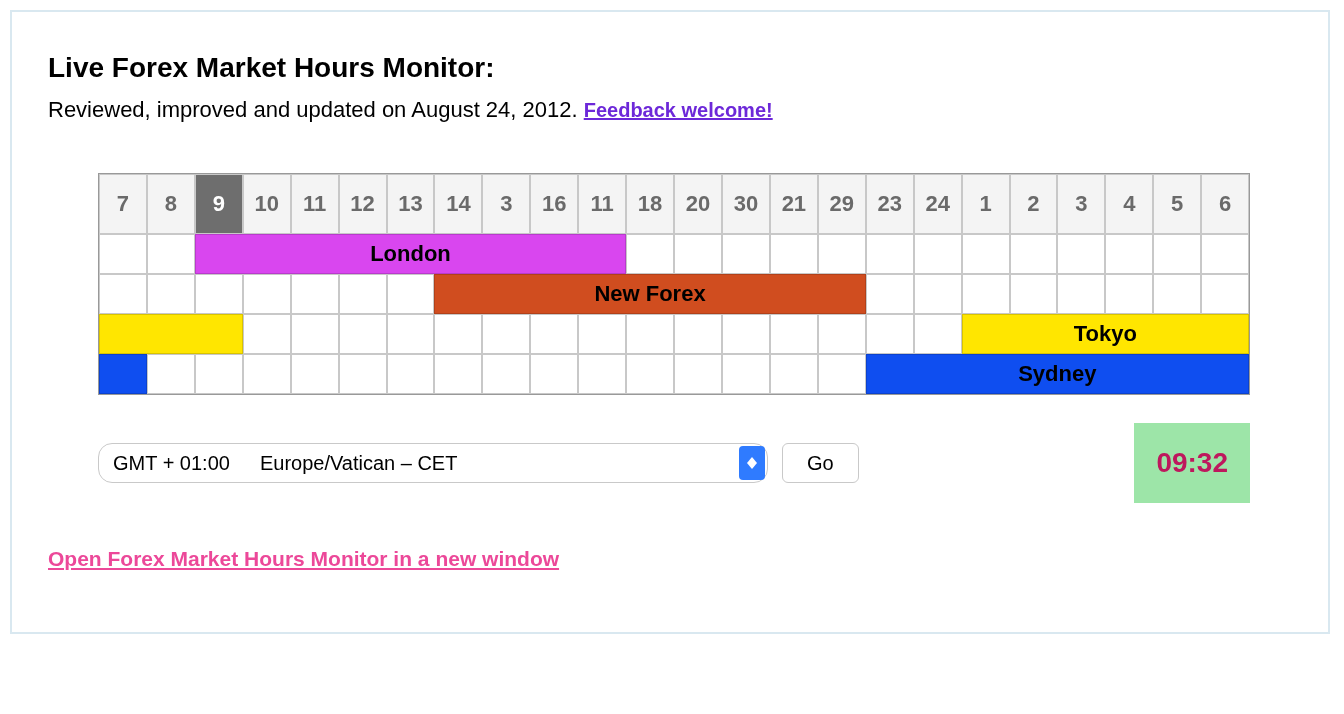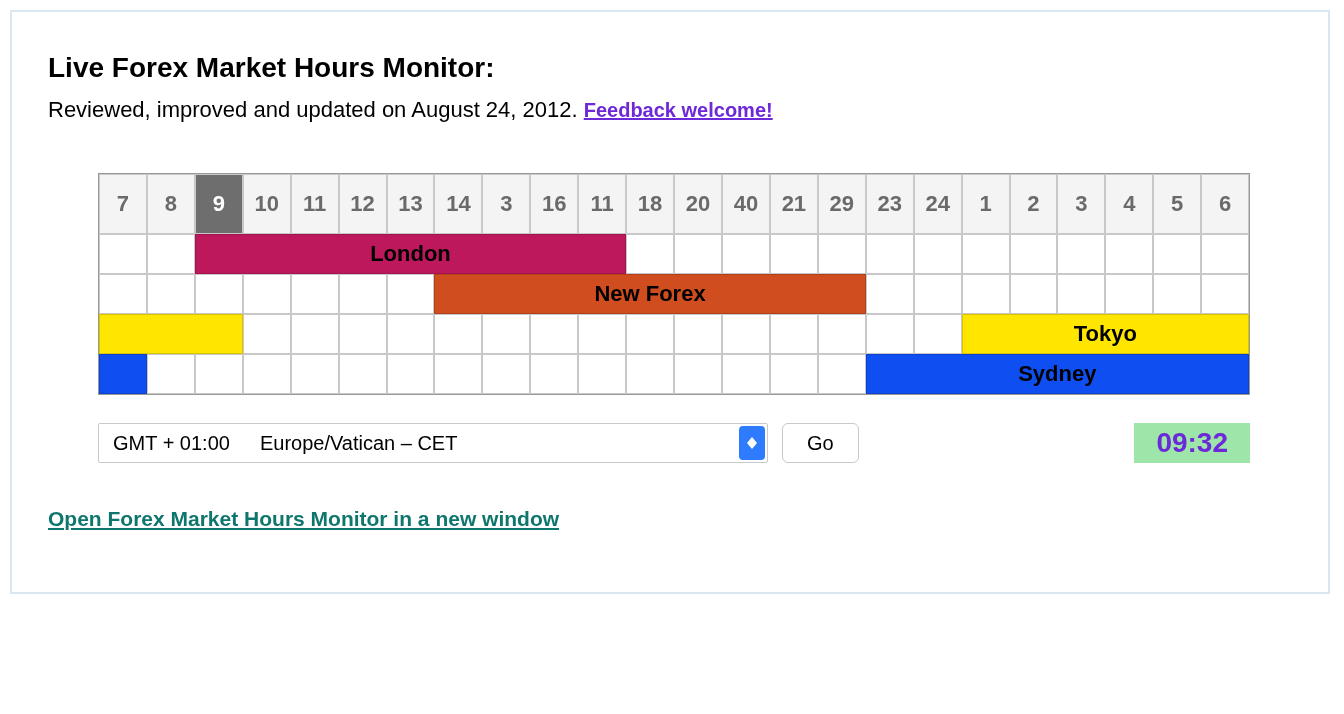--- a/index.html
+++ b/index.html
@@ -76,21 +76,21 @@
   }
   .controls {
     margin-top: 28px;
     display: flex;
     align-items: center;
     gap: 14px;
   }
   .select-wrap {
     position: relative;
     border: 1px solid #c9c9c9;
-    border-radius: 2px;
+    border-radius: 14px;
     height: 40px;
     width: 670px;
     display: flex;
     align-items: center;
     padding: 0 40px 0 14px;
     font-size: 20px;
     background: #fff;
   }
   .select-arrows {
     position: absolute;
@@ -114,32 +114,32 @@
     padding: 16px 24px;
     font-size: 20px;
     background: #fff;
     display: flex;
     align-items: center;
     cursor: pointer;
   }
   .clock {
     margin-left: auto;
     background: #9de5a8;
-    padding: 4px 22px;
+    padding: 24px 22px;
     font-size: 28px;
     font-weight: bold;
-    color: #6d28d9;
+    color: #be185d;
   }
   .footer-link {
     margin-top: 44px;
     font-size: 21px;
     font-weight: bold;
   }
   .footer-link a {
-    color: #0f766e;
+    color: #ec4899;
     text-decoration: underline;
   }
 </style>
 </head>
 <body>
 
 <div class="outer-panel">
 
   <h2 class="title">Live Forex Market Hours Monitor:</h2>
 
@@ -157,21 +157,21 @@
           <div class="cell">10</div>
           <div class="cell">11</div>
           <div class="cell">12</div>
           <div class="cell">13</div>
           <div class="cell">14</div>
           <div class="cell">3</div>
           <div class="cell">16</div>
           <div class="cell">11</div>
           <div class="cell">18</div>
           <div class="cell">20</div>
-          <div class="cell">40</div>
+          <div class="cell">30</div>
           <div class="cell">21</div>
           <div class="cell">29</div>
           <div class="cell">23</div>
           <div class="cell">24</div>
           <div class="cell">1</div>
           <div class="cell">2</div>
           <div class="cell">3</div>
           <div class="cell">4</div>
           <div class="cell">5</div>
           <div class="cell">6</div>
@@ -194,21 +194,21 @@
           <div class="cell"></div>
           <div class="cell"></div>
           <div class="cell"></div>
           <div class="cell"></div>
           <div class="cell"></div>
           <div class="cell"></div>
           <div class="cell"></div>
           <div class="cell"></div>
           <div class="cell"></div>
           <div class="cell"></div>
-          <div class="bar" style="left: 8.33333%; width: 37.5%; background: #be185d;">London</div>
+          <div class="bar" style="left: 8.33333%; width: 37.5%; background: #d946ef;">London</div>
         </div>
         <div class="grid-row body-row">
           <div class="cell"></div>
           <div class="cell"></div>
           <div class="cell"></div>
           <div class="cell"></div>
           <div class="cell"></div>
           <div class="cell"></div>
           <div class="cell"></div>
           <div class="cell"></div>

